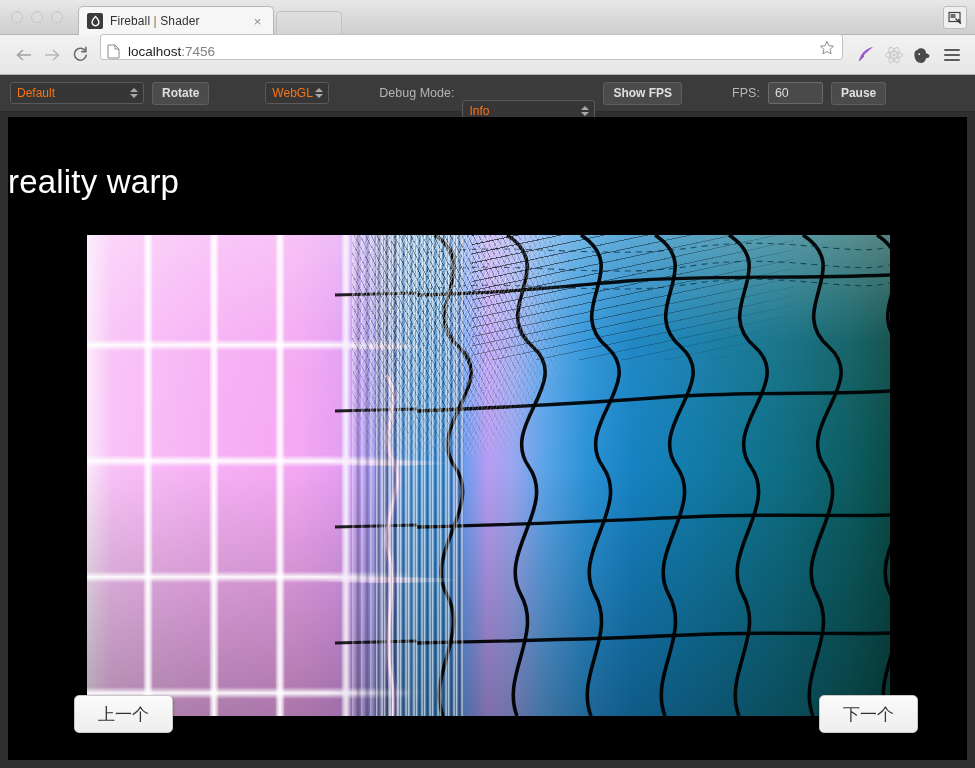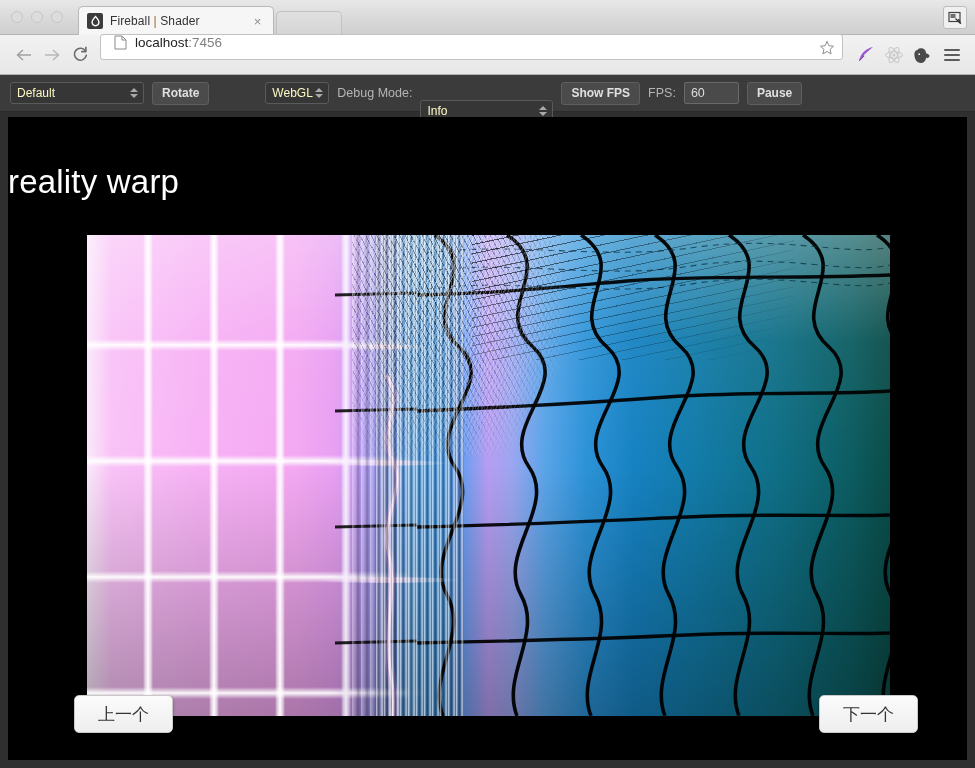--- a/index.html
+++ b/index.html
@@ -64,21 +64,21 @@
     display: flex; align-items: center; padding: 0 10px;
   }
   .navbtn {
     width: 28px; height: 28px; display: flex; align-items: center; justify-content: center;
     color: #9b9b9b; flex: 0 0 28px;
   }
   .navbtn.active { color: #5a5a5a; }
   .omnibox {
     flex: 1; height: 26px; margin: 0 8px 15px 6px;
     background: #fff; border: 1px solid #c2c2c2; border-radius: 3px;
-    display: flex; align-items: flex-start; padding: 0 13px; position: relative;
+    display: flex; align-items: flex-end; padding: 0 6px; position: relative;
   }
   .page-icon { width: 13px; height: 15px; margin-right: 8px; flex: 0 0 13px; }
   .url { font-size: 13.5px; color: #222; white-space: nowrap; }
   .url .port { color: #808080; }
   .star-btn {
     position: absolute; right: 5px; top: 3px; width: 20px; height: 20px;
     display: flex; align-items: center; justify-content: center;
   }
   .ext { width: 26px; height: 26px; display: flex; align-items: center; justify-content: center; flex: 0 0 26px; margin-left: 2px; }
   .menu-btn { width: 26px; height: 26px; display: flex; flex-direction: column; justify-content: center; align-items: center; gap: 3px; flex: 0 0 26px; margin-left: 4px;}
@@ -86,40 +86,40 @@
 
   
   .apptoolbar {
     height: 37px; width: 100%;
     background: #3b3b3b;
     display: flex; align-items: center; padding: 0 10px; gap: 8px;
     border-bottom: 1px solid #2b2b2b;
   }
   .sel {
     height: 22px; background: #363636; border: 1px solid #5a5a5a; border-radius: 3px;
-    color: #fef9c3; font-size: 12px;
+    color: #f97316; font-size: 12px;
     display: flex; align-items: center; padding: 0 6px; position: relative;
   }
   .sel .lbl { padding-right: 16px; white-space: nowrap; }
   .sel .arrows {
     position: absolute; right: 5px; top: 50%; transform: translateY(-50%);
     display: flex; flex-direction: column; gap: 2px; line-height: 0;
   }
   .sel .arrows i { display: block; width: 0; height: 0; border-left: 4px solid transparent; border-right: 4px solid transparent; }
   .sel .arrows i.up { border-bottom: 4px solid #a9a9a9; }
   .sel .arrows i.dn { border-top: 4px solid #a9a9a9; }
   .sel-default { width: 134px; }
   .sel-webgl { width: 64px; margin-left: 48px; }
   .sel-debug { width: 133px; margin-top: 36px; }
   .dbtn {
     height: 23px; background: #4b4b4b; border: 1px solid #5f5f5f; border-radius: 3px;
     color: #e0e0e0; font-size: 12px; font-weight: bold;
     display: flex; align-items: center; justify-content: center; padding: 0 9px;
   }
-  .dlabel { color: #b5b5b5; font-size: 12.5px; white-space: nowrap; }
+  .dlabel { color: #b5b5b5; font-size: 12.5px; white-space: nowrap; margin-left: 42px; }
   .fpsbox {
     width: 55px; height: 22px; background: #4a4a4a; border: 1px solid #6a6a6a; border-radius: 2px;
     color: #dcdcdc; font-size: 12.5px; display: flex; align-items: center; padding-left: 6px;
   }
 
   
   .viewport-wrap { position: absolute; left: 8px; top: 117px; width: 959px; height: 643px; background: #000; overflow: hidden; }
   .shader-title {
     position: absolute; top: 46px; left: 0; width: 100%; text-align: left;
     color: #ffffff; font-size: 33px; font-weight: 400; letter-spacing: 0.2px;

